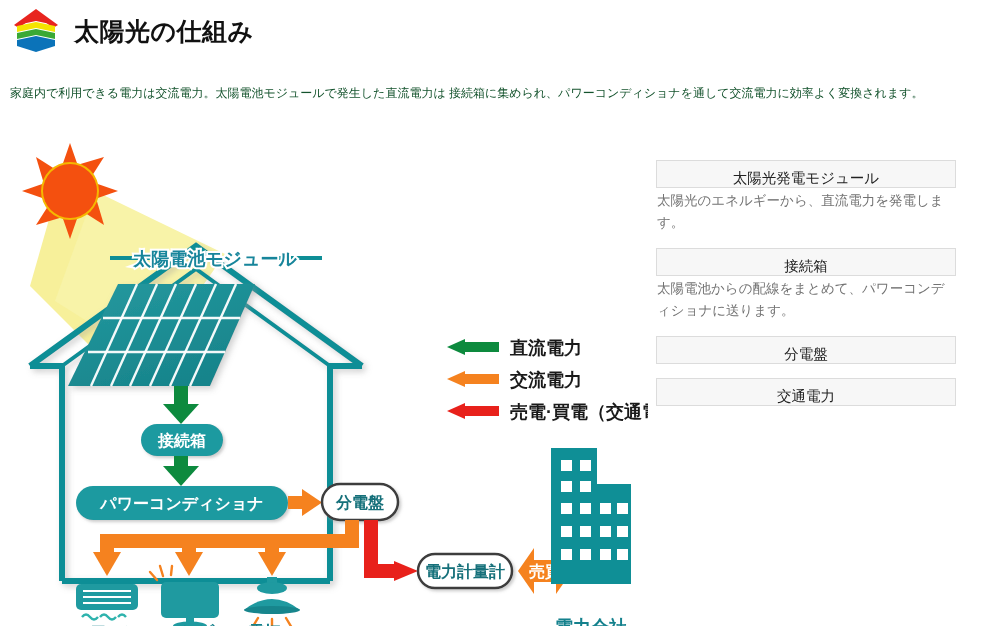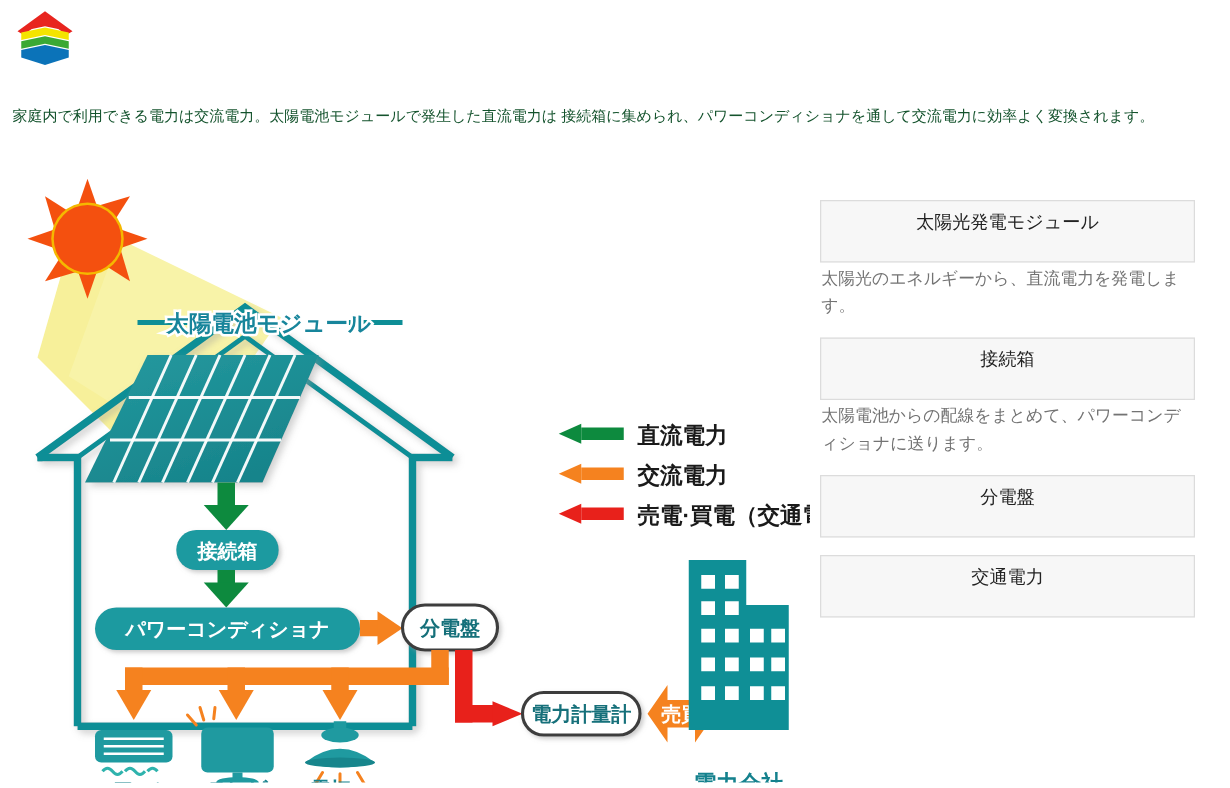--- a/index.html
+++ b/index.html
@@ -69,21 +69,21 @@
     position: absolute;
     left: 656px;
     top: 160px;
     width: 300px;
   }
   .info-item { margin-bottom: 14px; }
   .info-item:last-child { margin-bottom: 0; }
   .info-box {
     border: 1px solid #dcdcdc;
     background: #f7f7f7;
-    height: 50px;
+    height: 28px;
     line-height: 34px;
     text-align: center;
     font-size: 14.5px;
     color: #222222;
     box-sizing: border-box;
   }
   .info-desc {
     font-size: 13.5px;
     line-height: 22px;
     color: #737373;
@@ -101,20 +101,21 @@
     <polygon points="24,3 43,17 24,13 5,17" fill="#e8251f"></polygon>
 
     <polygon points="5,18 24,14 43,18 43,24 24,20 5,24" fill="#f4e400"></polygon>
 
     <polygon points="5,25 24,21 43,25 43,31 24,27 5,31" fill="#3aa935"></polygon>
 
     <polygon points="5,32 24,28 43,32 43,38 24,44 5,38" fill="#0b73b9"></polygon>
 
     <polygon points="24,14 43,18 43,19 24,15 5,19 5,18" fill="#ffffff" opacity="0"></polygon>
   </svg>
+  <div class="page-title">太陽光の仕組み</div>
 </div>
 
 <div class="intro-text">家庭内で利用できる電力は交流電力。太陽電池モジュールで発生した直流電力は 接続箱に集められ、パワーコンディショナを通して交流電力に効率よく変換されます。</div>
 
 <div class="diagram">
 <svg width="648" height="490" viewBox="0 0 648 490" xmlns="http://www.w3.org/2000/svg">
   <defs>
     <filter id="softshadow" x="-30%" y="-30%" width="180%" height="180%">
       <feDropShadow dx="3" dy="3" stdDeviation="3" flood-color="#999999" flood-opacity="0.45"></feDropShadow>
     </filter>

